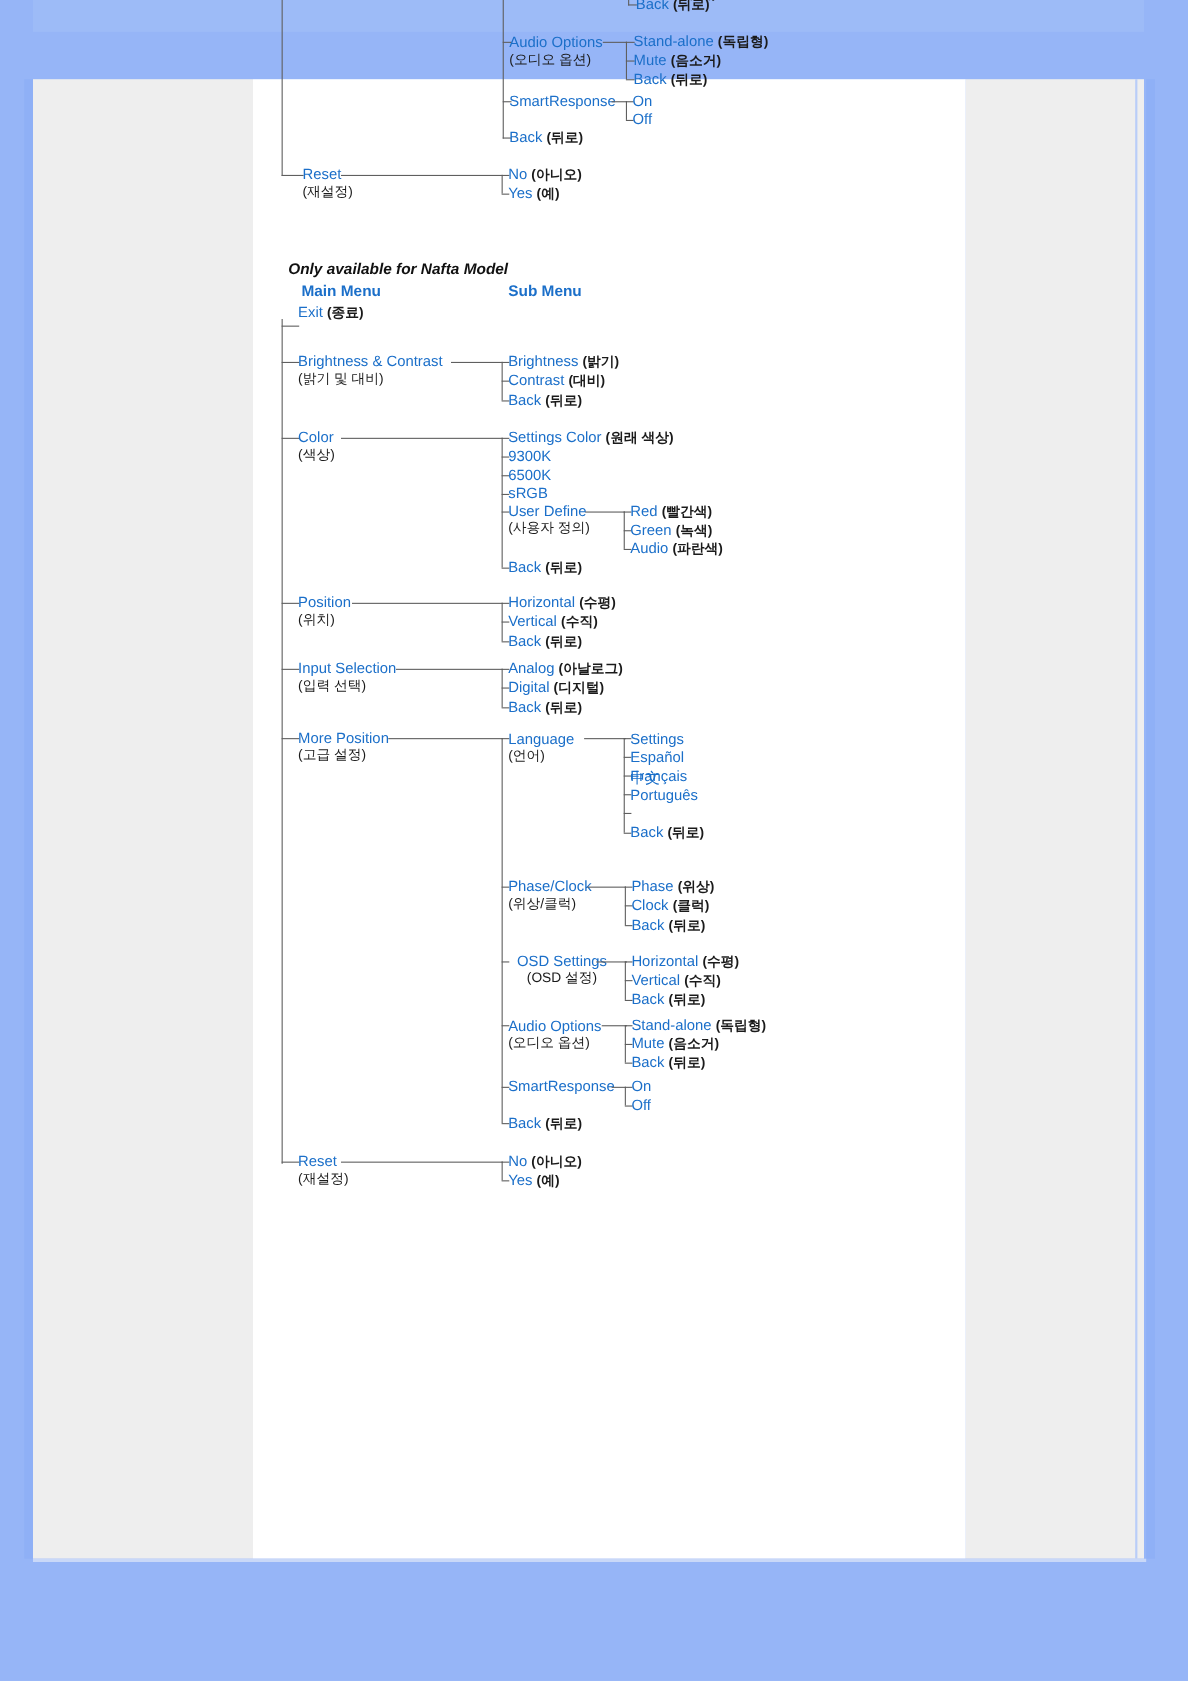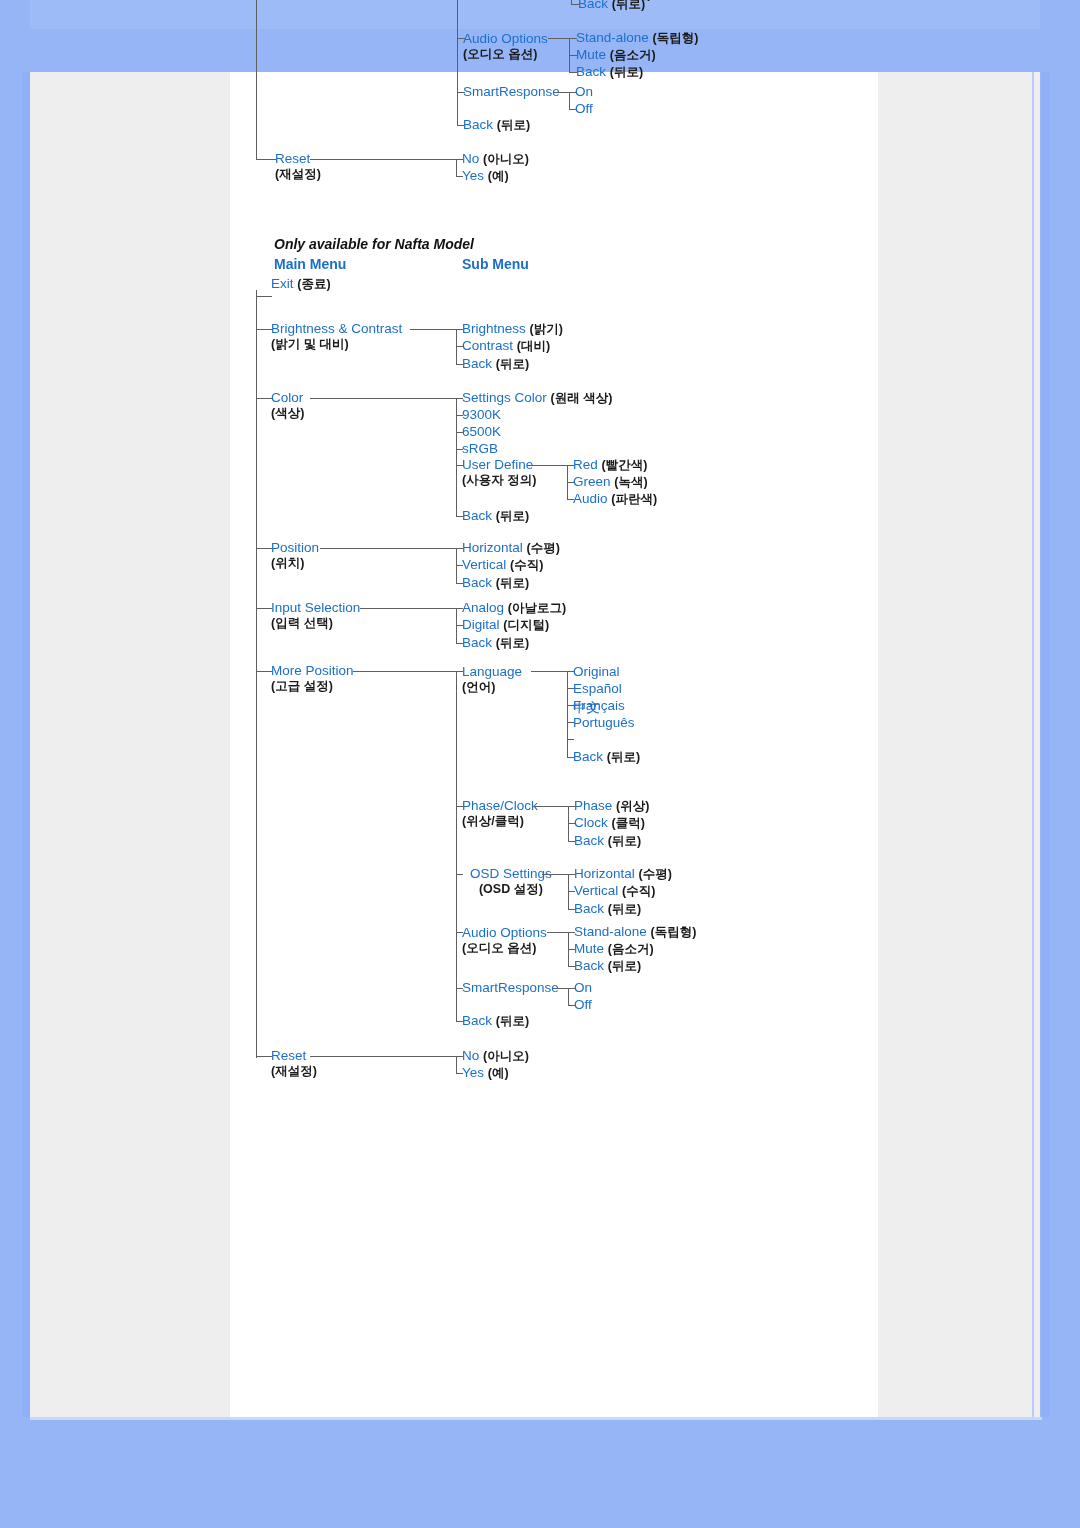--- a/index.html
+++ b/index.html
@@ -53,21 +53,21 @@
   .node{
     position:absolute;
     white-space:nowrap;
     font-size:13.5px;
     line-height:15px;
     color:#1b6fc9;
   }
   .node .en{color:#1b6fc9;font-weight:500;}
   .node .kr{color:#1a1a1a;font-size:12.5px;font-weight:bold;}
   .node .krsub{
-    display:block;color:#1a1a1a;font-size:12.5px;font-weight:bold;
+    display:block;color:#1a1a1a;font-size:12.5px;font-weight:normal;
     margin-top:1px;
   }
   .vline{position:absolute;background:#5f5f5f;width:1.4px;}
   .hline{position:absolute;background:#5f5f5f;height:1.4px;}
 
   .hdr-italic{
     position:absolute;font-style:italic;font-weight:bold;
     font-size:14px;color:#111;
   }
   .hdr-blue{
@@ -165,21 +165,21 @@
   <div class="node" style="left:462px;top:151px;">
     <span class="en">No</span>
     <span class="kr">(아니오)</span>
   </div>
   <div class="hline" style="left:456px;top:176px;width:7px;"></div>
   <div class="node" style="left:462px;top:168px;">
     <span class="en">Yes</span>
     <span class="kr">(예)</span>
   </div>
 
-  <div class="hdr-italic" style="left:274px;top:236px;text-align:right;">Only available for Nafta Model</div>
+  <div class="hdr-italic" style="left:262px;top:236px;text-align:right;">Only available for Nafta Model</div>
   <div class="hdr-blue" style="left:274px;top:256px;">Main Menu</div>
   <div class="hdr-blue" style="left:462px;top:256px;">Sub Menu</div>
 
   <div class="vline" style="left:256px;top:290px;height:768px;"></div>
 
   <div class="hline" style="left:256px;top:296px;width:16px;"></div>
   <div class="node" style="left:271px;top:276px;">
     <span class="en">Exit</span>
     <span class="kr">(종료)</span>
   </div>
@@ -317,21 +317,21 @@
 
   <div class="hline" style="left:456px;top:671px;width:7px;"></div>
   <div class="node" style="left:462px;top:664px;">
     <span class="en">Language</span>
     <span class="krsub">(언어)</span>
   </div>
   <div class="hline" style="left:531px;top:671px;width:38px;"></div>
   <div class="vline" style="left:567px;top:671px;height:86px;"></div>
   <div class="hline" style="left:567px;top:671px;width:7px;"></div>
   <div class="node" style="left:573px;top:664px;">
-    <span class="en">Original</span>
+    <span class="en">Settings</span>
   </div>
   <div class="hline" style="left:567px;top:688px;width:7px;"></div>
   <div class="node" style="left:573px;top:681px;">
     <span class="en">Español</span>
   </div>
   <div class="hline" style="left:567px;top:705px;width:7px;"></div>
   <div class="node" style="left:573px;top:698px;">
     <span class="en">Français</span>
   </div>
   <div class="hline" style="left:567px;top:722px;width:7px;"></div>

